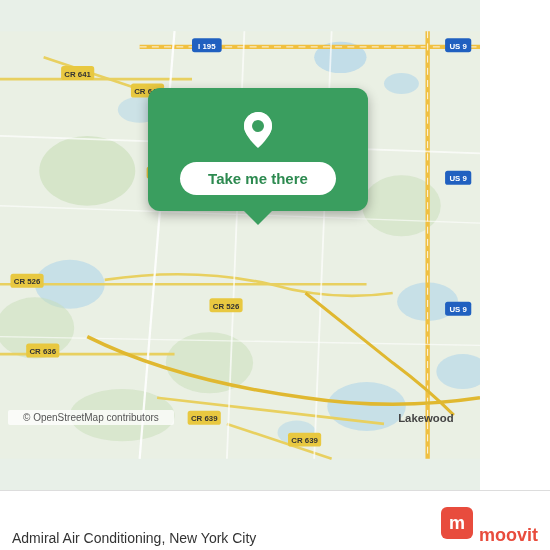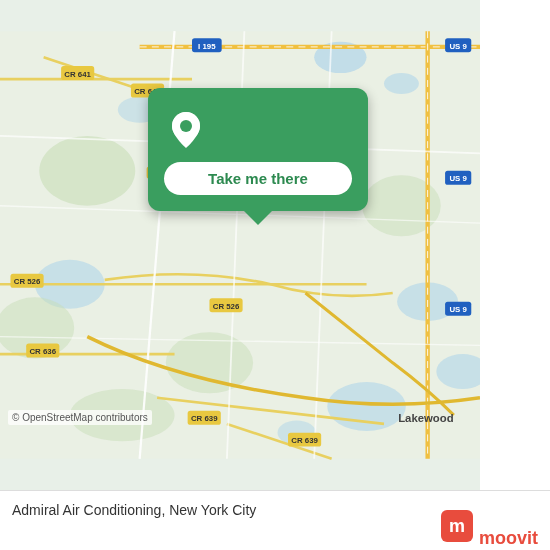--- a/index.html
+++ b/index.html
@@ -27,22 +27,22 @@
       position: absolute;
       top: 0; left: 0;
     }
 
     
     #info-bar {
       width: 550px;
       height: 60px;
       background: #fff;
       display: flex;
-      align-items: flex-start;
-      padding: 11px 12px;
+      align-items: flex-end;
+      padding: 4px 12px;
       border-top: 1px solid #ddd;
     }
 
     #moovit-logo {
       margin-left: auto;
       display: flex;
       align-items: center;
     }
 
     #location-name {
@@ -51,35 +51,36 @@
       font-weight: 500;
     }
 
     #copyright-text {
       position: absolute;
       bottom: 65px;
       left: 8px;
       font-size: 10px;
       color: #555;
       background: rgba(255,255,255,0.75);
-      padding: 2px 4px;
+      padding: 2px 15px;
       border-radius: 2px;
     }
 
     
     #popup-bubble {
       position: absolute;
       top: 88px;
       left: 148px;
       width: 220px;
       background: #3a9e5f;
       border-radius: 12px;
       padding: 20px 16px 16px;
       display: flex;
       flex-direction: column;
+      align-items: center;
       box-shadow: 0 4px 12px rgba(0,0,0,0.3);
     }
 
     #popup-bubble::after {
       content: '';
       position: absolute;
       bottom: -14px;
       left: 50%;
       transform: translateX(-50%);
       border-left: 14px solid transparent;

